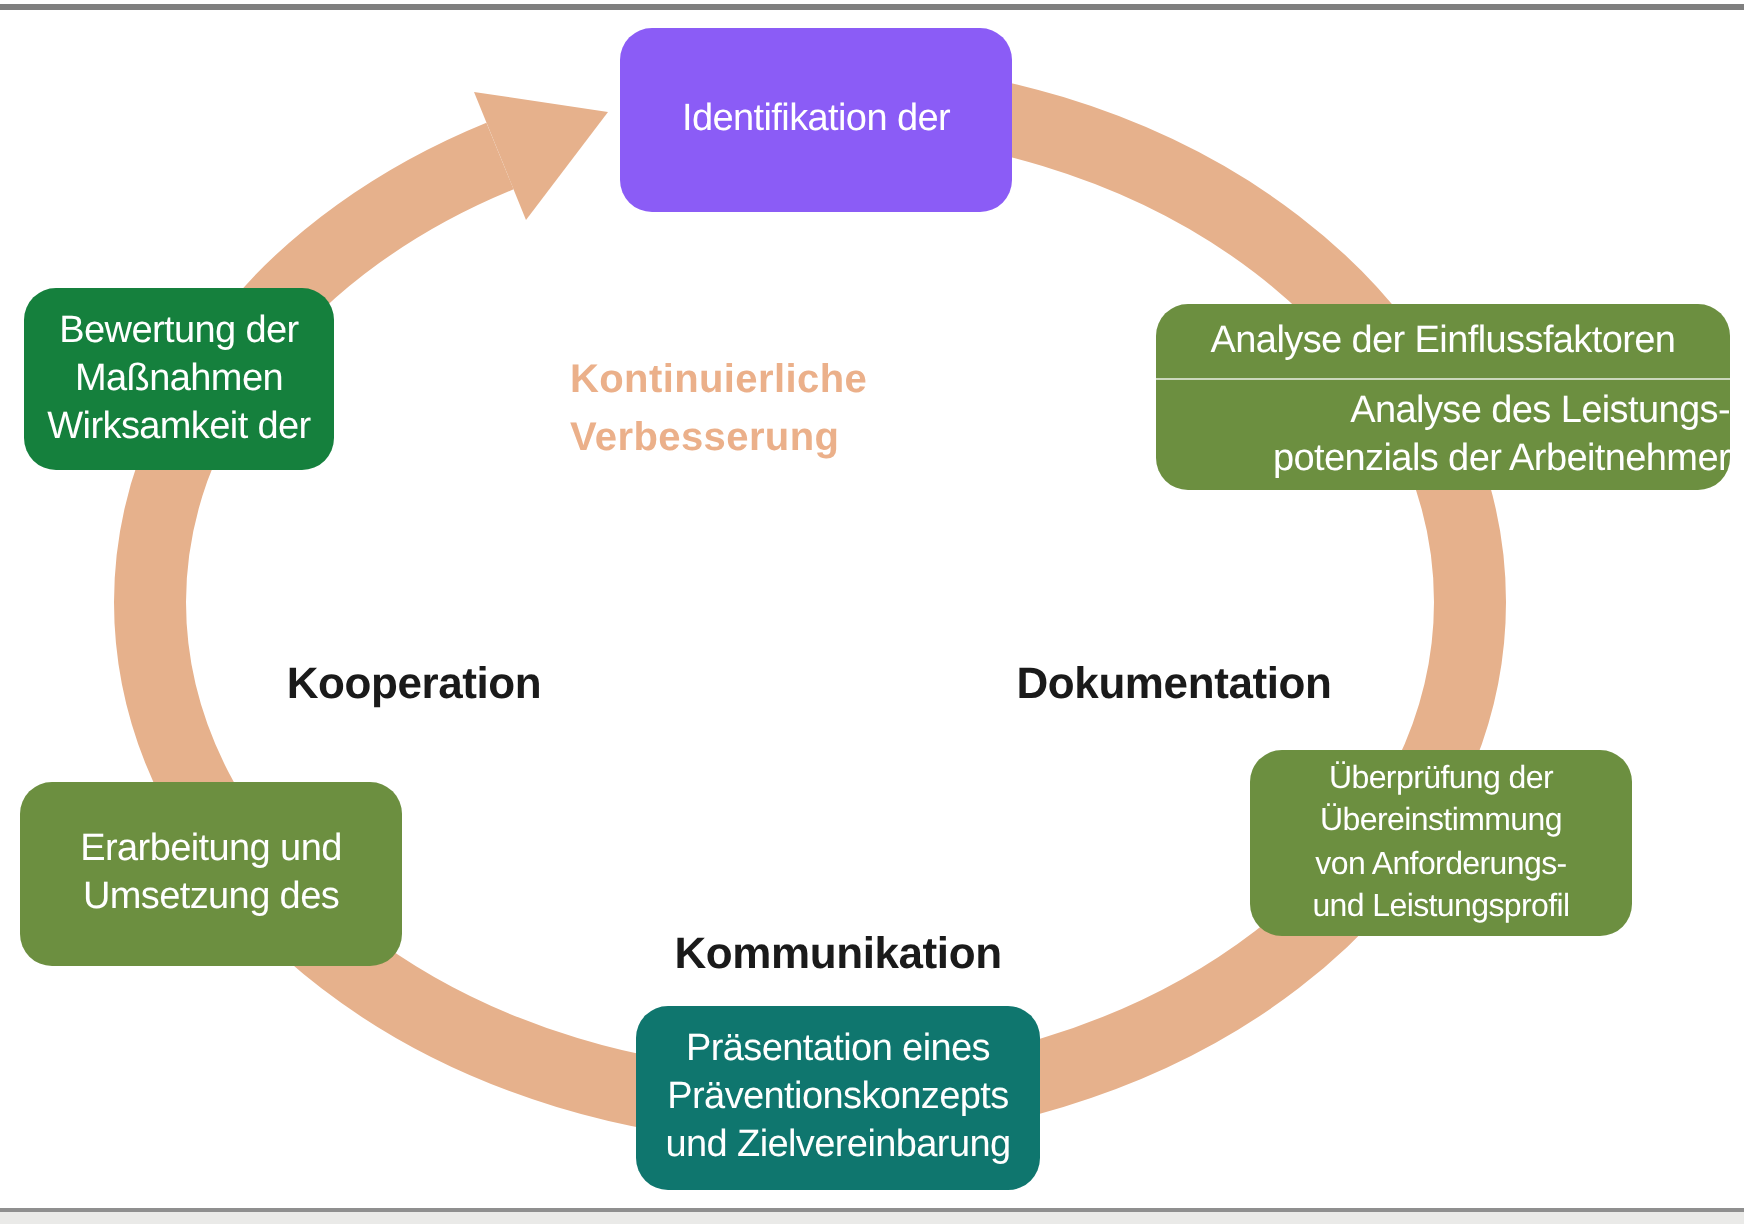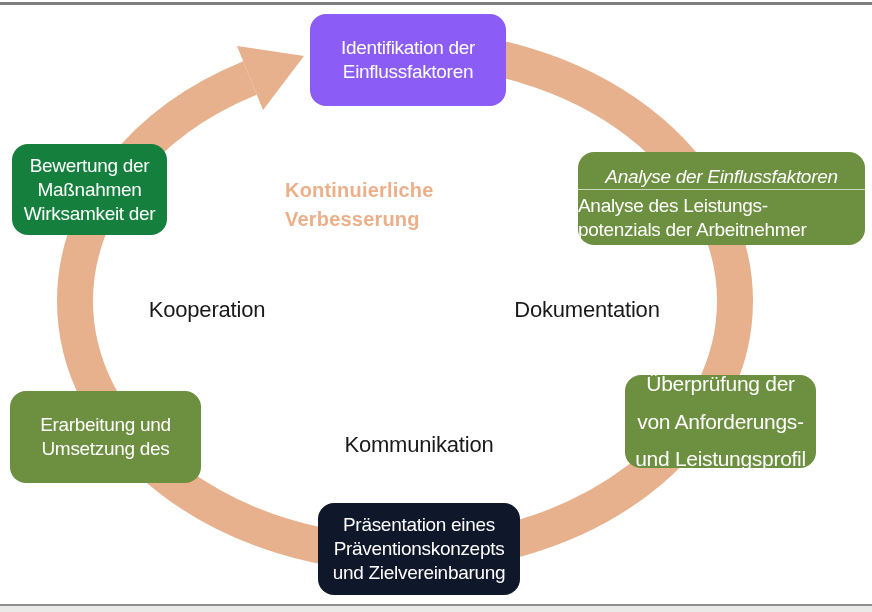--- a/index.html
+++ b/index.html
@@ -10,68 +10,68 @@
   .rule{position:absolute;left:0;width:872px;}
   #top-rule{top:2px;height:3px;}
   #bottom-rule{top:604px;height:2px;}
   #bottom-strip{top:606px;height:6px;}
   #cycle-svg{position:absolute;left:0;top:0;}
   .node{
     position:absolute;border-radius:16px;color:#ffffff;
     display:flex;flex-direction:column;align-items:center;justify-content:center;
     text-align:center;font-size:19px;line-height:24px;letter-spacing:-0.3px;
   }
-  .node.small{font-size:21px;line-height:21.5px;gap:16px;}
-  .node .sect1{display:flex;align-items:flex-end;justify-content:center;flex:0 0 37px;width:100%;font-style:italic;}
+  .node.small{font-size:16px;line-height:21.5px;}
+  .node .sect1{display:flex;align-items:center;justify-content:center;flex:0 0 37px;width:100%;}
   .node .divider{height:1px;width:100%;background:rgba(255,255,255,0.65);}
-  .node .sect2{display:flex;flex-direction:column;align-items:flex-start;justify-content:center;flex:1;width:100%;}
+  .node .sect2{display:flex;flex-direction:column;align-items:flex-end;justify-content:center;flex:1;width:100%;}
   .zone-label{
     position:absolute;width:220px;text-align:center;
-    font-size:22px;font-weight:normal;letter-spacing:-0.2px;
+    font-size:22px;font-weight:bold;letter-spacing:-0.2px;margin-top:32px;
   }
   #center-title{
     position:absolute;left:285px;top:176px;width:240px;text-align:left;
     font-size:20px;line-height:29px;font-weight:bold;letter-spacing:0.2px;
   }
 </style>
 </head>
 <body>
 
 <div id="top-rule" class="rule" style="background-color: rgb(127, 127, 127);"></div>
 <div id="bottom-rule" class="rule" style="background-color: rgb(143, 143, 143);"></div>
 <div id="bottom-strip" class="rule" style="background-color: rgb(234, 234, 232);"></div>
 
 <svg id="cycle-svg" width="872" height="612" viewBox="0 0 872 612">
   <path d="M 405 48 A 330 253 0 0 1 735 301 A 330 253 0 0 1 405 554 A 330 253 0 0 1 75 301 A 330 253 0 0 1 250 78" fill="none" stroke-width="36" stroke="#E6B18C"></path>
   <polygon points="237,46 304,56 263,110" fill="#E6B18C"></polygon>
 </svg>
 
 <div class="node" style="left: 310px; top: 14px; width: 196px; height: 92px; background-color: #8b5cf6;">
   <div>Identifikation der</div>
-  <div>Einflussfaktoren</div>
 </div>
 
 <div class="node" style="left: 578px; top: 152px; width: 287px; height: 93px; background-color: rgb(108, 143, 64);">
   <div class="sect1">
     <span>Analyse der Einflussfaktoren</span>
   </div>
   <div class="divider"></div>
   <div class="sect2">
     <div>Analyse des Leistungs-</div>
     <div>potenzials der Arbeitnehmer</div>
   </div>
 </div>
 
 <div class="node small" style="left: 625px; top: 375px; width: 191px; height: 93px; background-color: rgb(108, 143, 64);">
   <div>Überprüfung der</div>
+  <div>Übereinstimmung</div>
   <div>von Anforderungs-</div>
   <div>und Leistungsprofil</div>
 </div>
 
-<div class="node" style="left: 318px; top: 503px; width: 202px; height: 92px; background-color: #0f172a;">
+<div class="node" style="left: 318px; top: 503px; width: 202px; height: 92px; background-color: #0f766e;">
   <div>Präsentation eines</div>
   <div>Präventionskonzepts</div>
   <div>und Zielvereinbarung</div>
 </div>
 
 <div class="node" style="left: 10px; top: 375px; width: 191px; height: 92px; background-color: rgb(108, 143, 64); margin-top: 16px;">
   <div>Erarbeitung und</div>
   <div>Umsetzung des</div>
 </div>
 

